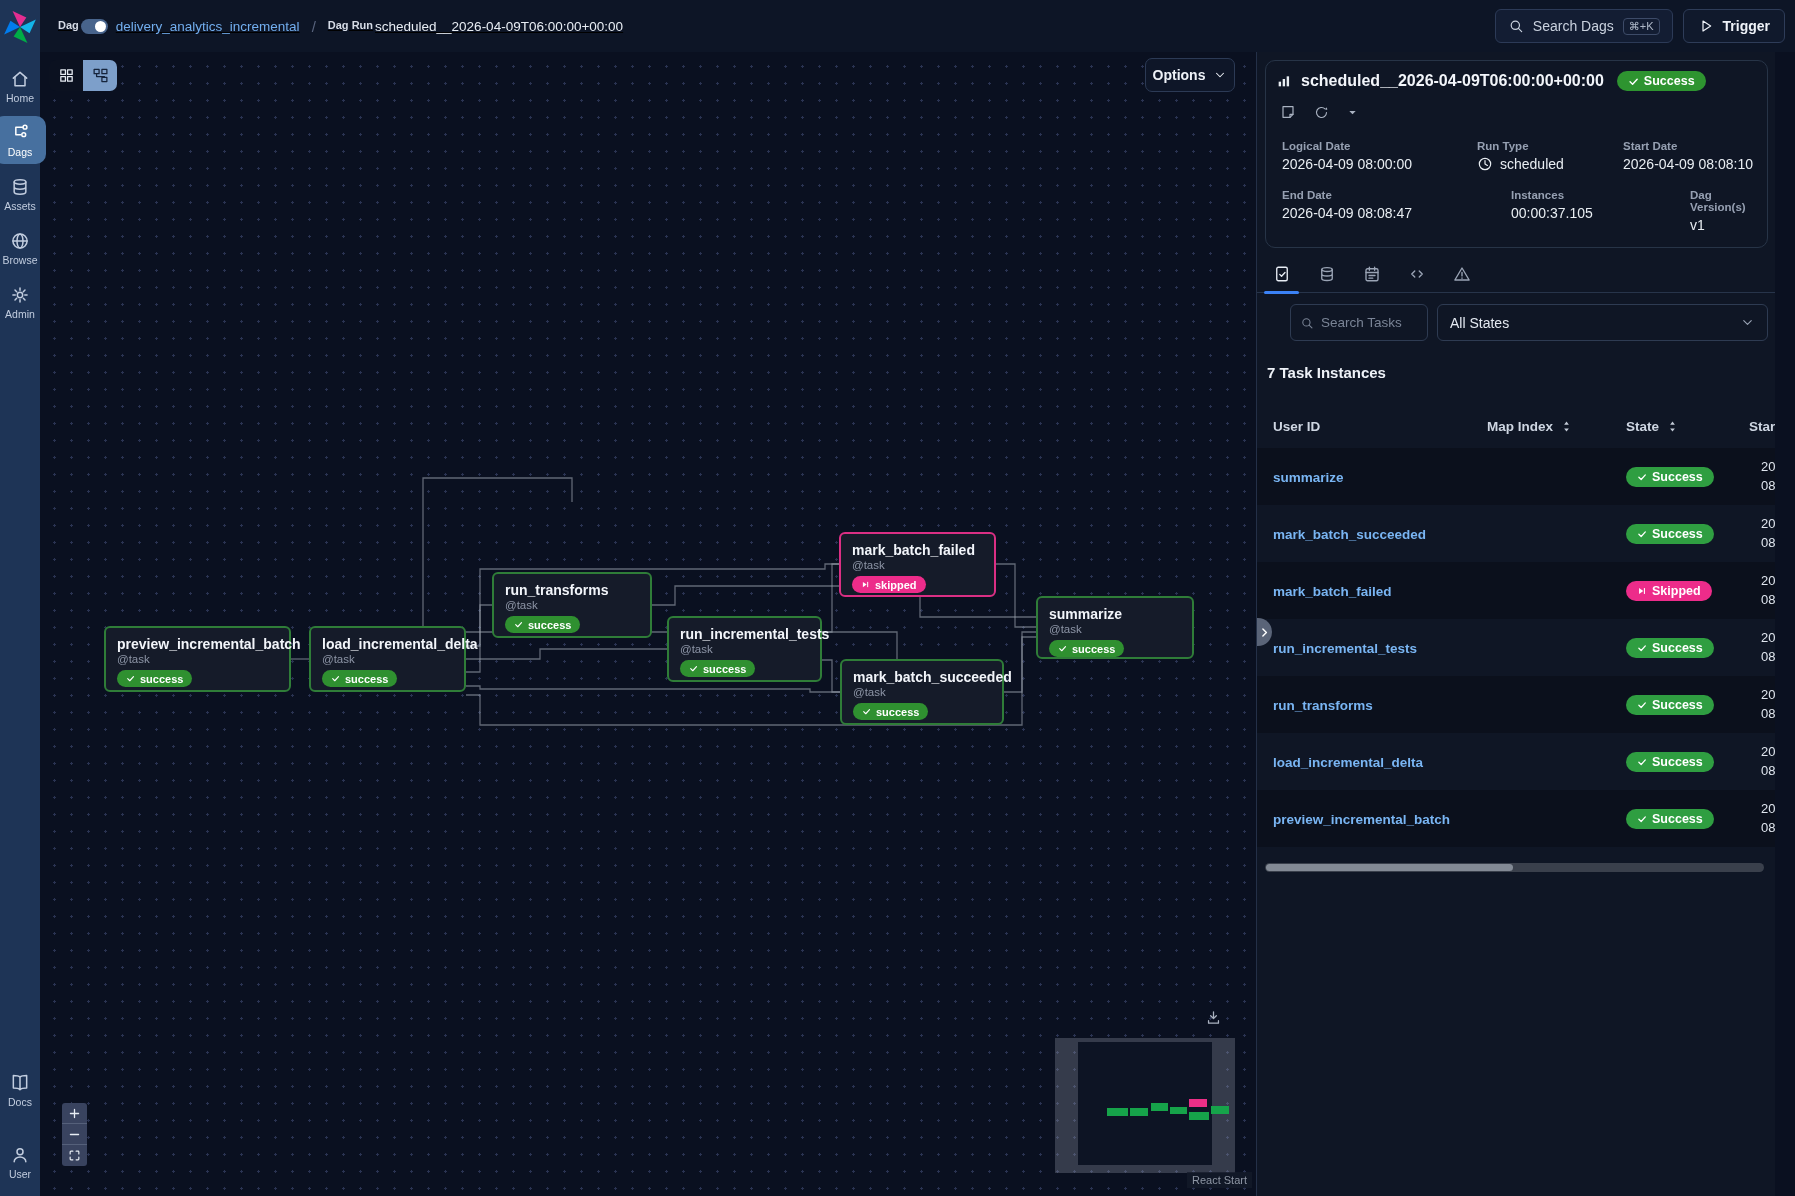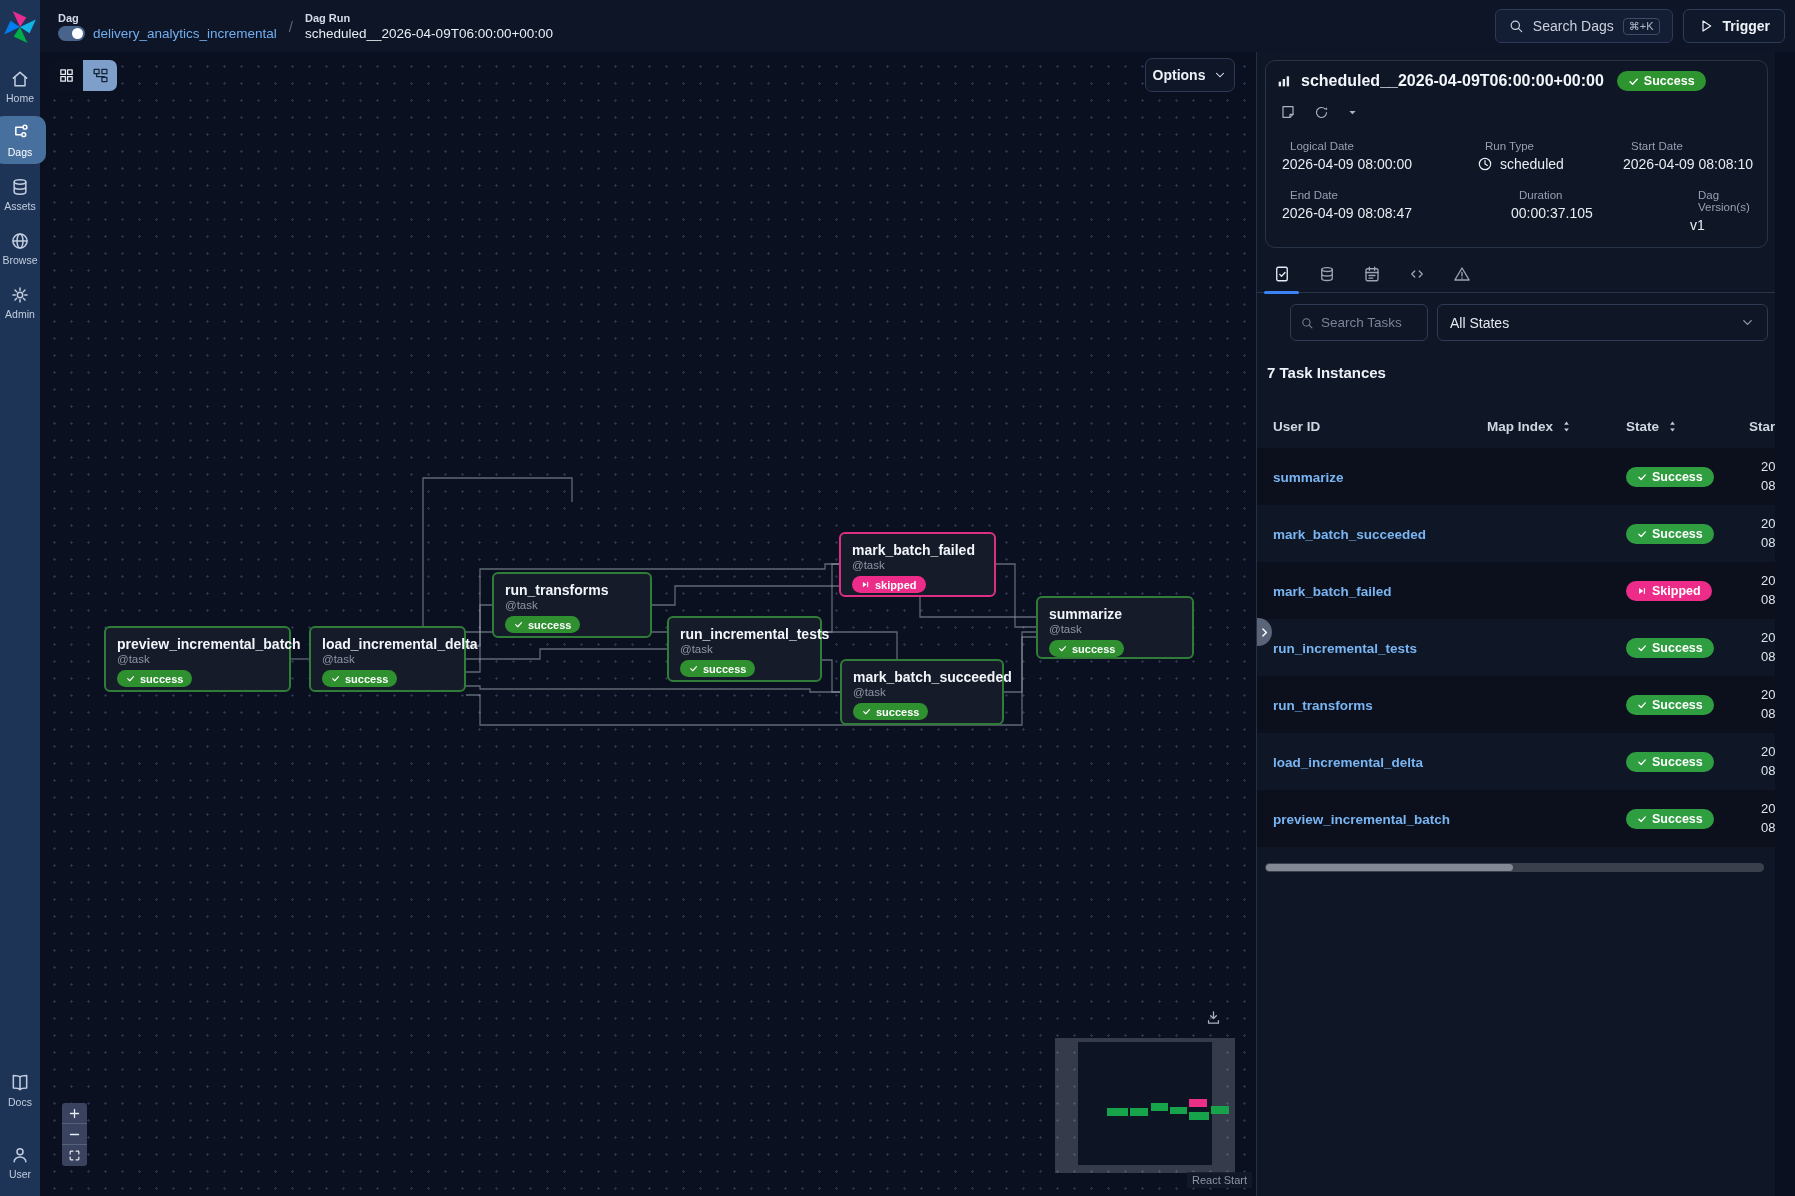--- a/index.html
+++ b/index.html
@@ -12,21 +12,21 @@
   .side-nav { display:flex; flex-direction:column; align-items:center; gap:6px; margin-top:8px; width:100%; }
   .side-bottom { margin-top:auto; margin-bottom:10px; display:flex; flex-direction:column; align-items:center; gap:24px; width:100%; }
   .nav-item { width:52px; padding:7px 0 6px; border-radius:10px; display:flex; flex-direction:column; align-items:center; gap:3px; color:#c2cddf; cursor:pointer; }
   .nav-item .nlabel { font-size:10.5px; }
   .nav-item.active { background:#47709f; color:#ffffff; }
   .nicon { display:flex; }
 
   
   .main { flex:1; display:flex; flex-direction:column; min-width:0; }
   .topbar { height:52px; background:#0d1526; display:flex; align-items:center; padding:0 10px 0 18px; gap:10px; flex-shrink:0; }
-  .crumb { display:flex; flex-direction:column; gap:2px; }
+  .crumb { display:flex; flex-direction:row; gap:2px;text-decoration:underline; }
   .crumb-label { font-size:11px; font-weight:700; color:#d6dce7; }
   .crumb-row { display:flex; align-items:flex-end; gap:8px; }
   .toggle { width:27px; height:15px; border-radius:8px; background:#48648c; position:relative; cursor:pointer; }
   .toggle .knob { position:absolute; right:2px; top:2px; width:11px; height:11px; border-radius:50%; background:#fff; }
   .dag-link { font-size:13.5px; color:#72aeef; cursor:pointer; }
   .crumb-sep { color:#59647e; font-size:15px; padding:0 2px; }
   .runid { font-size:13.5px; color:#e8edf4; }
   .topbar-right { margin-left:auto; display:flex; align-items:center; gap:10px; }
   .search-dags { display:flex; align-items:center; gap:9px; height:34px; padding:16px 12px; background:#131d33; border:1px solid #2c3a57; border-radius:6px; color:#c9d1de; font-size:14px; cursor:pointer; }
   .kbd { border:1px solid #3d4b68; border-radius:4px; padding:1px 5px; font-size:11px; color:#aeb8c8; }
@@ -72,21 +72,21 @@
 
   .run-box { position:absolute; left:8px; top:8px; width:503px; height:188px; border:1px solid #273447; border-radius:10px; padding:10px 8px; }
   .run-title-row { display:flex; align-items:center; gap:9px; padding-left:2px; }
   .run-title { font-size:16px; font-weight:700; color:#f2f5fa; }
   .status-badge { display:inline-flex; align-items:center; gap:5px; padding:3px 11px; border-radius:13px; background:#2e9430; color:#fff; font-size:12.5px; font-weight:700; margin-left:4px; }
   .run-actions { display:flex; align-items:center; gap:18px; margin:13px 0 0 6px; color:#aab3c2; }
   .run-actions .act { cursor:pointer; display:flex; align-items:center; }
   .frow { display:grid; margin:0 0 0 8px; }
   .frow1 { grid-template-columns:195px 146px 1fr; margin-top:20px; }
   .frow2 { grid-template-columns:229px 179px 1fr; margin-top:17px; }
-  .fld-label { font-size:11.5px; font-weight:400; color:#96a0b2; margin-bottom:4px;margin-left:8px; }
+  .fld-label { font-size:11.5px; font-weight:700; color:#96a0b2; margin-bottom:4px; }
   .fld-value { font-size:14px; color:#e8edf2; display:flex; align-items:center; gap:7px; }
 
   .tabs { position:absolute; left:0; top:212px; width:519px; height:29px; display:flex; padding-left:2px; border-bottom:1px solid #27344a; }
   .tab { width:45px; display:flex; align-items:flex-start; justify-content:center; color:#9aa4b5; padding-top:1px; cursor:pointer; position:relative; }
   .tab.active { color:#e8edf5; }
   .tab.active::after { content:""; position:absolute; left:5px; right:5px; bottom:-2px; height:3px; background:#3b82f6; border-radius:2px; }
 
   .filter-row { position:absolute; left:8px; top:252px; width:503px; display:flex; gap:9px;padding-left:25px; }
   .task-search { width:138px; height:37px; border:1px solid #2e3b52; border-radius:6px; display:flex; align-items:center; gap:7px; padding:0 9px; color:#7a8496; }
   .task-search input { background:transparent; border:none; outline:none; color:#dfe5ee; font-size:13.5px; width:85px; font-family:inherit; }
@@ -479,21 +479,21 @@
     <div class="fld-label">Start Date</div>
     <div class="fld-value">2026-04-09 08:08:10</div>
               </div>
             </div>
           <div class="frow frow2" id="frow2">
               <div>
     <div class="fld-label">End Date</div>
     <div class="fld-value">2026-04-09 08:08:47</div>
               </div>
               <div>
-    <div class="fld-label">Duration</div>
+    <div class="fld-label">Instances</div>
     <div class="fld-value">00:00:37.105</div>
               </div>
               <div>
     <div class="fld-label">Dag Version(s)</div>
     <div class="fld-value">v1</div>
               </div>
             </div>
         </div>
 
         <div class="tabs" id="tabs">

